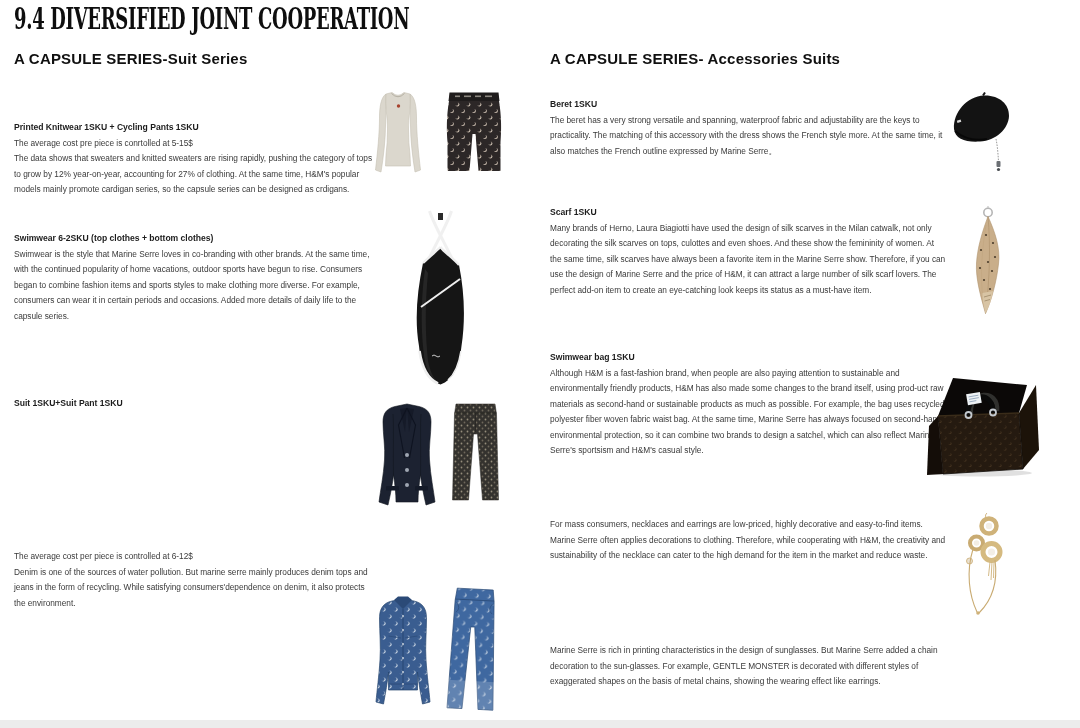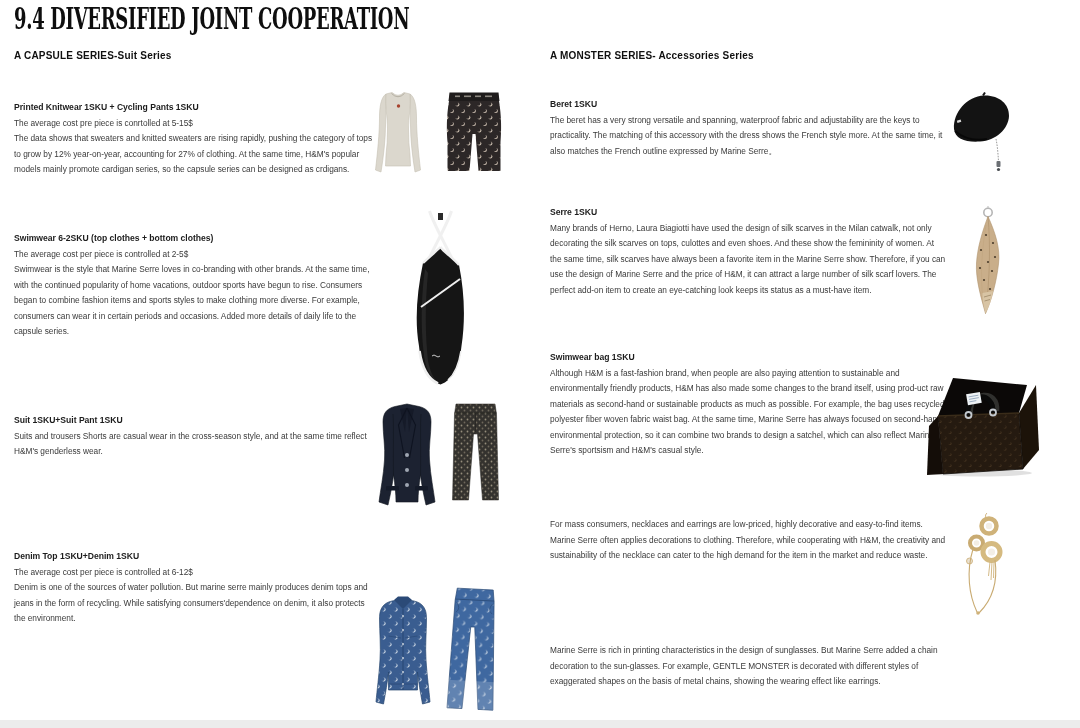--- a/index.html
+++ b/index.html
@@ -8,21 +8,21 @@
     background:#ffffff;color:#333;
     font-family:"Liberation Sans", sans-serif;
   }
   .page-title{
     position:absolute;left:14px;top:2px;
     font-family:"DejaVu Serif", serif;font-weight:700;font-size:29px;
     color:#0e0e0e;letter-spacing:-0.5px;white-space:nowrap;
     transform:scaleX(0.62);transform-origin:left center;
   }
   .col-header{
-    position:absolute;top:50px;font-size:10px;font-weight:700;color:#101010;
+    position:absolute;top:50px;font-size:15px;font-weight:700;color:#101010;
     letter-spacing:0.2px;
   }
   .col-header.left{left:14px;}
   .col-header.right{left:550px;}
   .section{position:absolute;}
   .section.leftcol{left:14px;width:360px;}
   .section.rightcol{left:550px;width:396px;}
   .section h3{
     margin:0;font-size:8.6px;font-weight:700;color:#1c1c1c;line-height:15.5px;
     letter-spacing:-0.02px;
@@ -37,52 +37,49 @@
     position:absolute;left:0;bottom:0;width:1080px;height:8px;
     background:#ececec;
   }
 </style>
 </head>
 <body>
 
 <div class="page-title">9.4 DIVERSIFIED JOINT COOPERATION</div>
 
 <div class="col-header left">A CAPSULE SERIES-Suit Series</div>
-<div class="col-header right">A MONSTER SERIES- Accessories Series</div>
-
-<div class="section leftcol" style="top:100px">
+<div class="col-header right">A CAPSULE SERIES- Accessories Suits</div>
+
+<div class="section leftcol" style="top:120px">
   <h3>Printed Knitwear  1SKU + Cycling Pants 1SKU</h3>
   <p>The average cost pre piece is conrtolled at 5-15$</p>
   <p>The data shows that sweaters and knitted sweaters are rising rapidly, pushing the category of tops to grow by 12% year-on-year, accounting for 27% of clothing. At the same time, H&amp;M's popular models mainly promote cardigan series, so the capsule series can be designed as crdigans.</p>
 </div>
 
 <div class="section leftcol" style="top:231px">
   <h3>Swimwear 6-2SKU (top clothes + bottom clothes)</h3>
-  <p>The average cost per piece is controlled at 2-5$</p>
   <p>Swimwear is the style that Marine Serre loves in co-branding with other brands. At the same time, with the continued popularity of home vacations, outdoor sports have begun to rise. Consumers began to combine fashion items and sports styles to make clothing more diverse. For example, consumers can wear it in certain periods and occasions. Added more details of daily life to the capsule series.</p>
 </div>
 
-<div class="section leftcol" style="top:413px">
+<div class="section leftcol" style="top:396px">
   <h3>Suit 1SKU+Suit Pant 1SKU</h3>
-  <p>Suits and trousers Shorts are casual wear in the cross-season style, and at the same time reflect H&amp;M's genderless wear.</p>
 </div>
 
 <div class="section leftcol" style="top:549px">
-  <h3>Denim Top 1SKU+Denim 1SKU</h3>
   <p>The average cost per piece is controlled at 6-12$</p>
   <p>Denim is one of the sources of water pollution.  But marine serre mainly produces denim tops and jeans in the form of recycling. While satisfying consumers'dependence on denim, it also protects the environment.</p>
 </div>
 
 <div class="section rightcol" style="top:97px">
   <h3>Beret 1SKU</h3>
   <p>The beret has a very strong versatile and spanning, waterproof fabric and adjustability are the keys to practicality. The matching of this accessory with the dress shows the French style more. At the same time, it also matches the French outline expressed by Marine Serre。</p>
 </div>
 
 <div class="section rightcol" style="top:205px">
-  <h3>Serre 1SKU</h3>
+  <h3>Scarf 1SKU</h3>
   <p>Many brands of Herno, Laura Biagiotti have used the design of silk scarves in the Milan catwalk, not only decorating the silk scarves on tops, culottes and even shoes. And these show the femininity of women. At the same time, silk scarves have always been a favorite item in the Marine Serre show. Therefore, if you can use the design of Marine Serre and the price of H&amp;M, it can attract a large number of silk scarf lovers. The perfect add-on item to create an eye-catching look keeps its status as a must-have item.</p>
 </div>
 
 <div class="section rightcol" style="top:350px">
   <h3>Swimwear bag 1SKU</h3>
   <p>Although H&amp;M is a fast-fashion brand, when people are also paying attention to sustainable and environmentally friendly products, H&amp;M has also made some changes to the brand itself, using prod-uct raw materials as second-hand or sustainable products as much as possible. For example, the bag uses recycled polyester fiber woven fabric waist bag. At the same time, Marine Serre has always focused on second-hand environmental protection, so it can combine two brands to design a satchel, which can also reflect Marine Serre's sportsism and H&amp;M's casual style.</p>
 </div>
 
 <div class="section rightcol" style="top:517px">
   <p>For mass consumers, necklaces and earrings are low-priced, highly decorative and easy-to-find items. Marine Serre often applies decorations to clothing. Therefore, while cooperating with H&amp;M, the creativity and sustainability of the necklace can cater to the high demand for the item in the market and reduce waste.</p>

